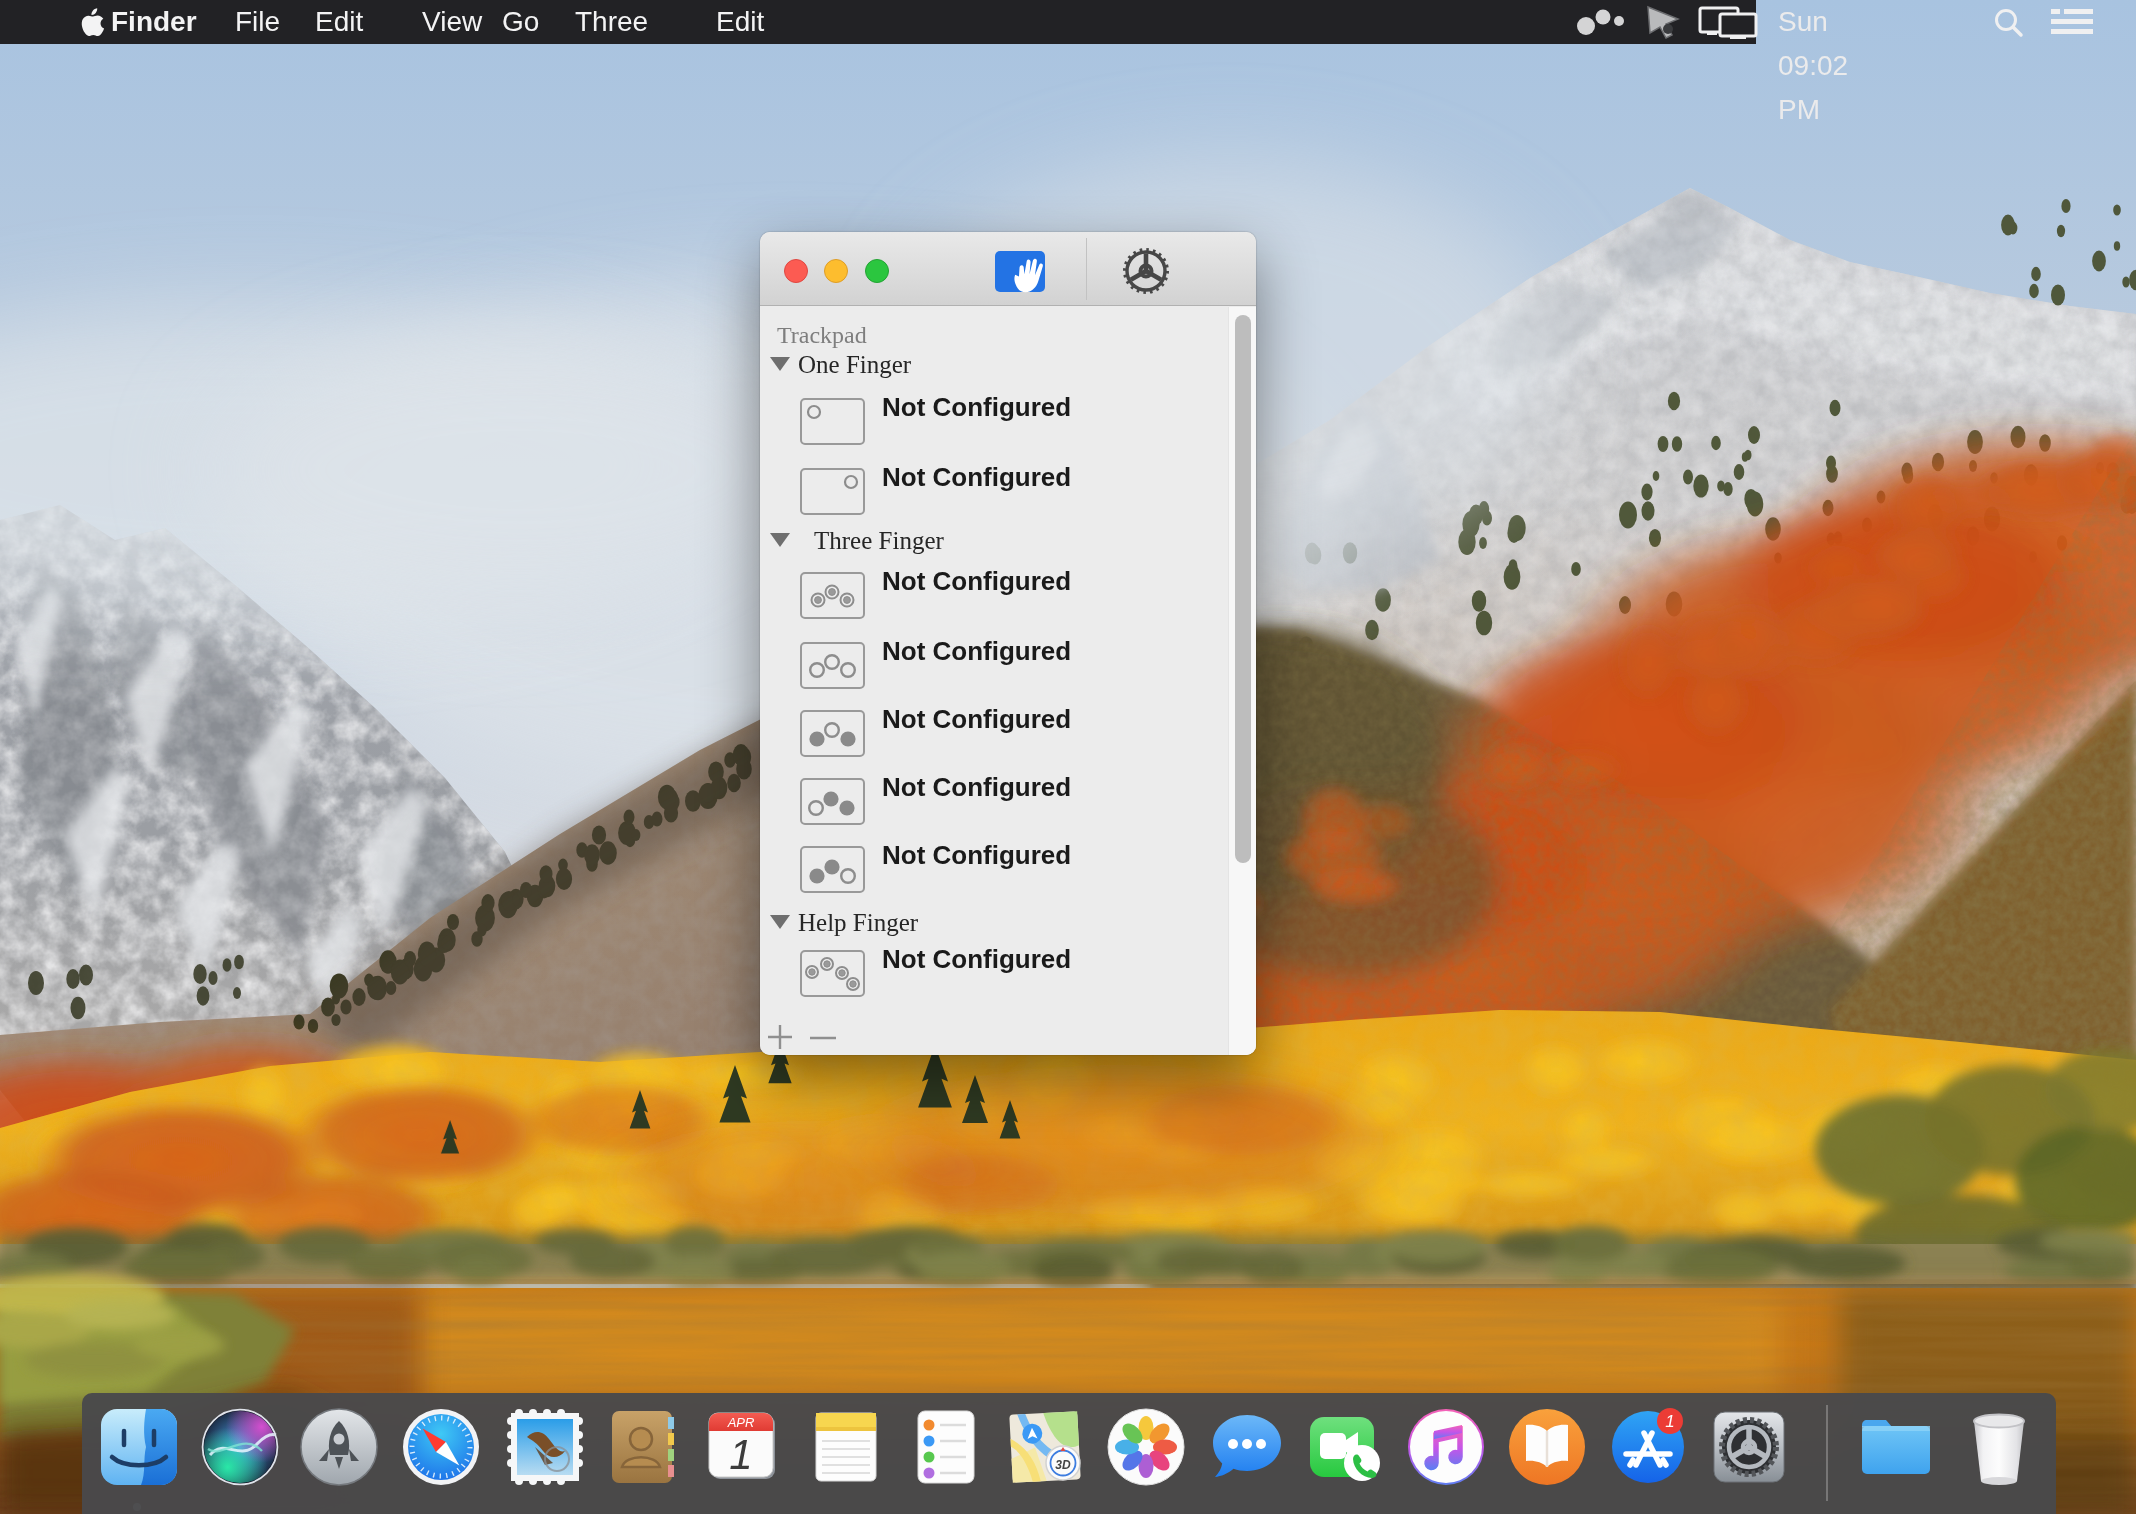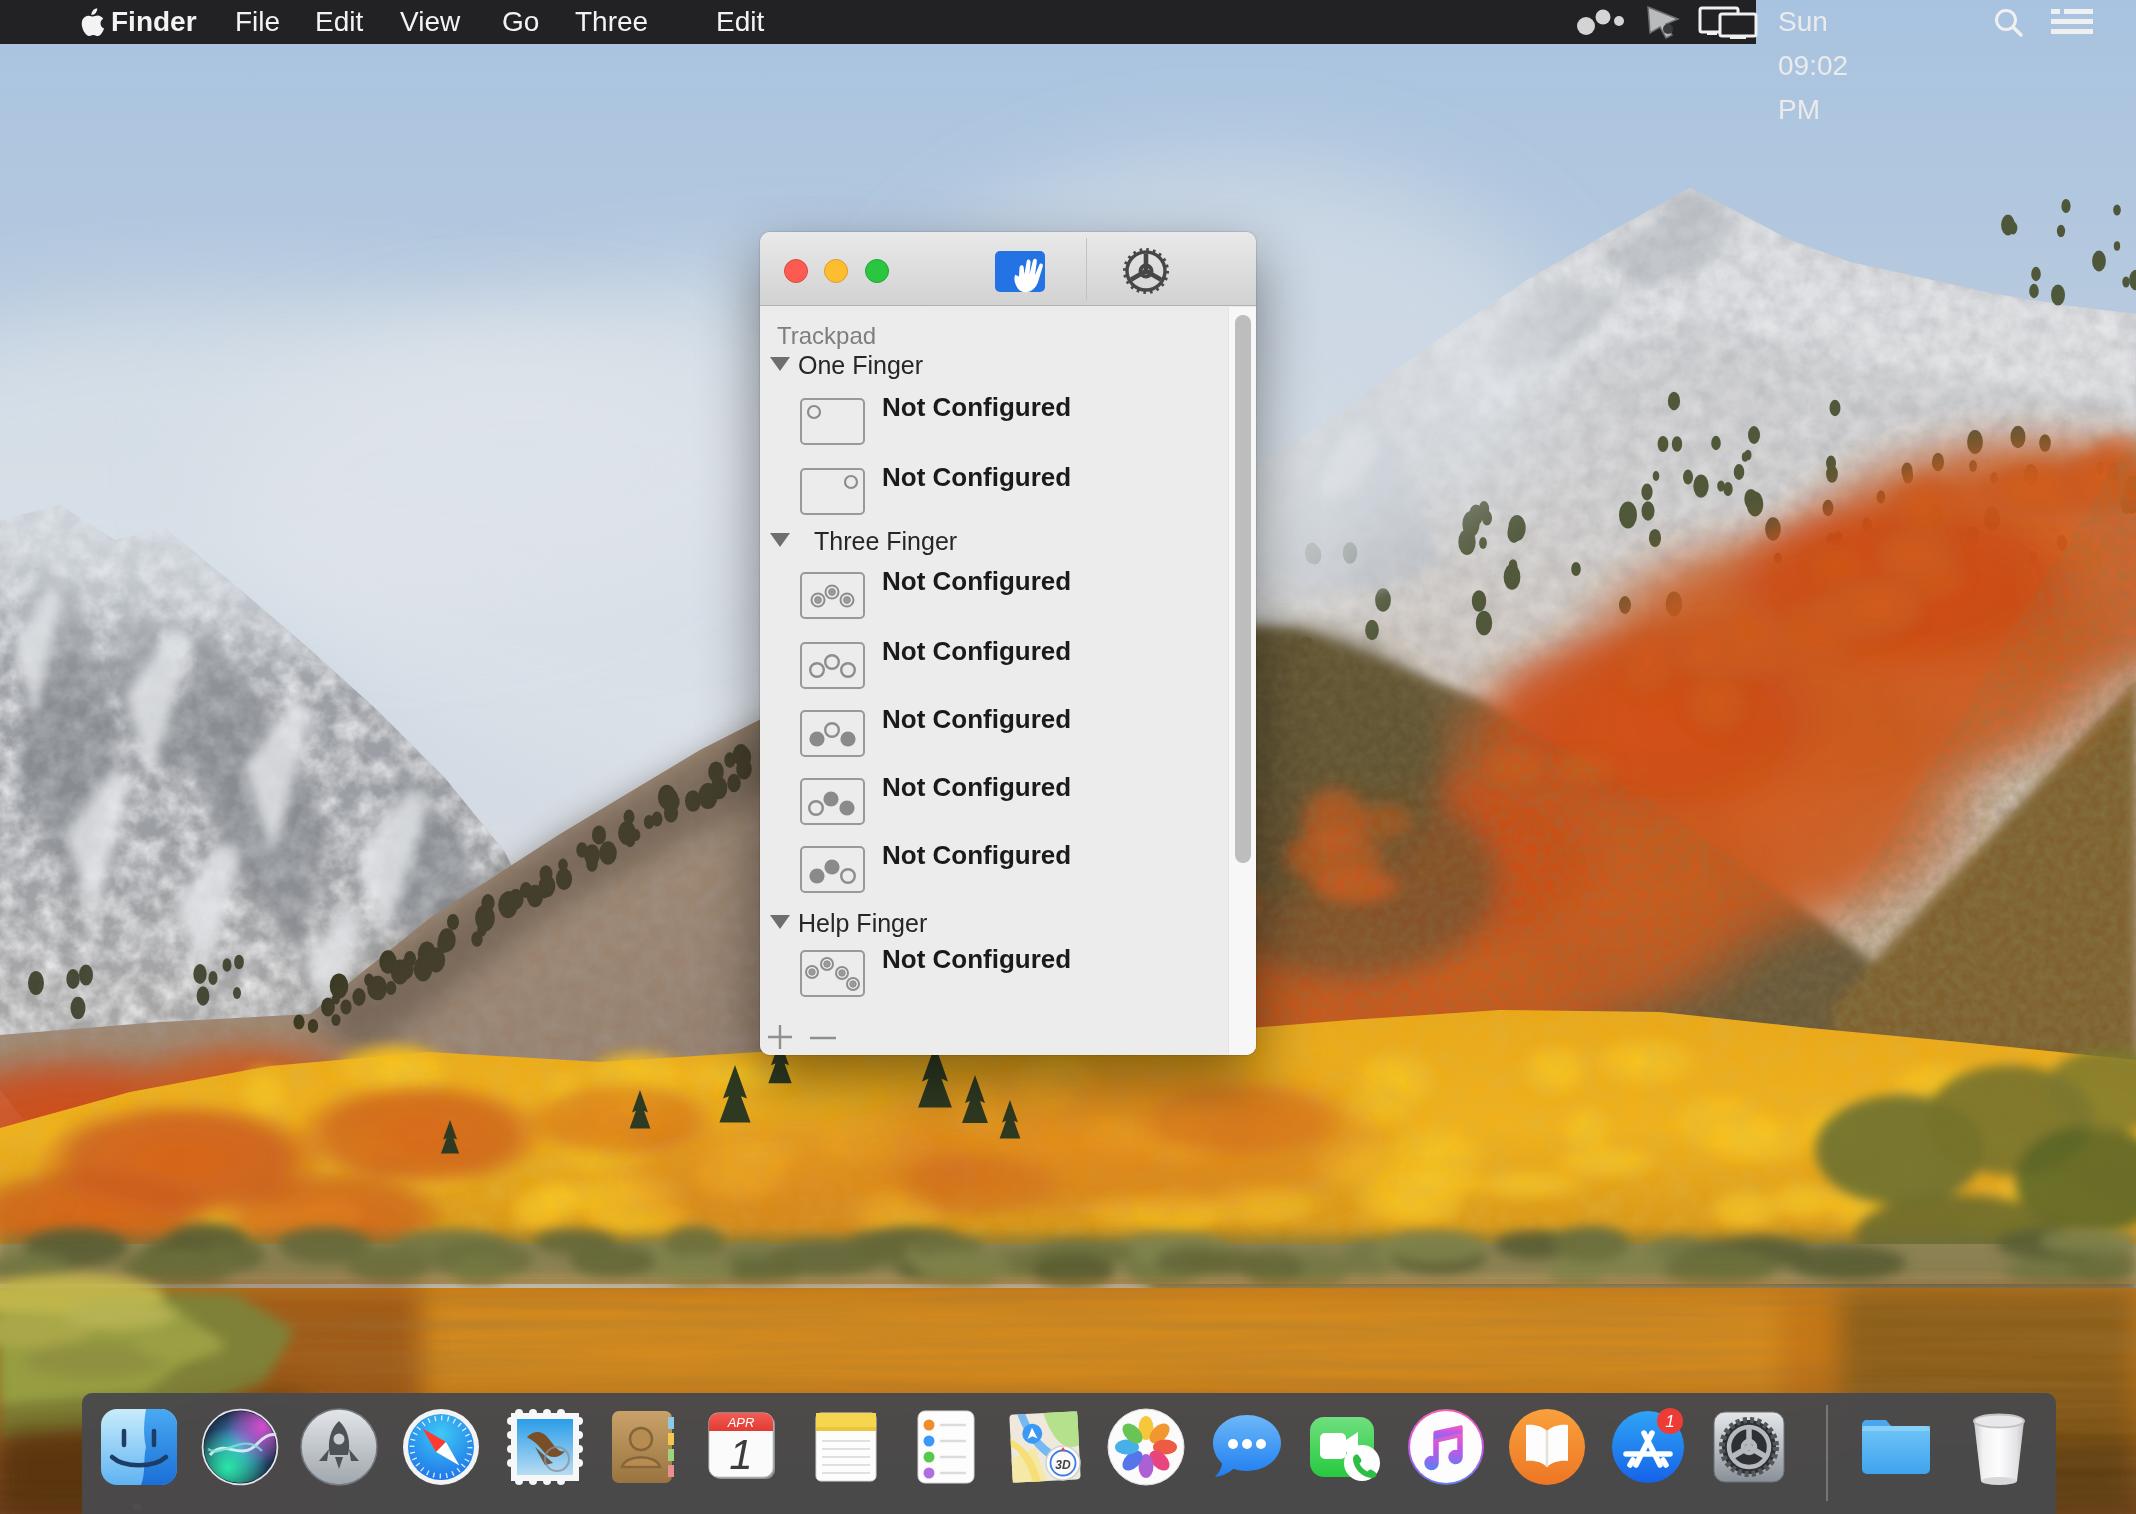--- a/index.html
+++ b/index.html
@@ -20,21 +20,21 @@
               border-radius:10px 10px 0 0;
               background:linear-gradient(#e9e9e9,#d2d2d2);
               border-bottom:1px solid #b1b1b1; }
   .tl { position:absolute; top:27px; width:24px; height:24px; border-radius:50%; }
   #tl-r { left:24px; background:#fc5b52; border:1px solid #df4741; }
   #tl-y { left:64px; background:#fdbd2e; border:1px solid #de9d27; }
   #tl-g { left:105px; background:#2bc63f; border:1px solid #23a334; }
   #tb-div { position:absolute; left:326px; top:6px; width:1px; height:62px; background:#c2c2c2; }
   #winbody { position:absolute; left:0; top:75px; width:496px; height:748px; border-radius:0 0 10px 10px;
              background:#ececec; overflow:hidden; }
-  .wtxt { position:absolute; color:#262626; font-size:25px; }
+  .wtxt { position:absolute; color:#262626; font-size:25px;font-family:Liberation Serif, serif; }
   .gray { color:#7e7e7e; }
   .ncfg { position:absolute; left:122px; font-weight:bold; color:#1a1a1a; font-size:26px; }
   .tri { position:absolute; width:0; height:0; border-left:10px solid transparent; border-right:10px solid transparent; border-top:14px solid #6e6e6e; }
   .tbox { position:absolute; left:40px; width:65px; height:47px; border:2px solid #999; border-radius:5px; background:#ececec; }
   #scrolltrack { position:absolute; right:0; top:75px; width:28px; height:748px; background:#f7f7f7; border-left:1px solid #e4e4e4; border-radius:0 0 10px 0; }
   #scrollthumb { position:absolute; right:5px; top:83px; width:16px; height:548px; background:#bdbdbd; border-radius:8px; }
 
   
   #dock { position:absolute; left:82px; top:1393px; width:1974px; height:121px; z-index:40;
           background:rgba(73,73,75,0.97); border-radius:10px 10px 0 0;font-style:italic; }
@@ -648,21 +648,21 @@
 <path d="M 0,1432 L 150,1422 L 285,1392 L 345,1424 L 345,1514 L 0,1514 Z" fill="#54300f" opacity="0.75" filter="url(#blurM)"></path>
     </svg>
   <div id="menubar">
     <svg style="position:absolute;left:76px;top:7px" width="32" height="32" viewBox="0 0 32 32">
       <path fill="#f3f3f4" d="M21.5 8.6c-1.6.1-3.4 1-4.5 1-1.2 0-2.9-1-4.5-.9-2.3 0-4.4 1.3-5.6 3.4-2.4 4.1-.6 10.2 1.7 13.5 1.1 1.6 2.5 3.5 4.3 3.4 1.7-.1 2.4-1.1 4.4-1.1s2.7 1.1 4.5 1.1c1.9 0 3.1-1.7 4.2-3.3.9-1.2 1.6-2.6 2.1-4.1-4.2-1.6-4.9-7.5-.8-9.8-1.3-1.9-3.4-3.1-5.8-3.2z"></path>
       <path fill="#f3f3f4" d="M19.7 5.9c1-1.2 1.7-2.9 1.5-4.6-1.5.1-3.2 1-4.2 2.2-.9 1-1.8 2.8-1.5 4.4 1.6.1 3.2-.8 4.2-2z"></path>
     </svg>
     <span class="mitem bold" style="left:111px">Finder</span>
     <span class="mitem" style="left:235px">File</span>
     <span class="mitem" style="left:315px">Edit</span>
-    <span class="mitem" style="left:400px">View</span>
+    <span class="mitem" style="left:422px">View</span>
     <span class="mitem" style="left:502px">Go</span>
     <span class="mitem" style="left:575px">Three</span>
     <span class="mitem" style="left:716px">Edit</span>
     <svg style="position:absolute;left:1570px;top:6px" width="60" height="32" viewBox="0 0 60 32">
       <circle cx="16" cy="20" r="9" fill="#d4d4d5"></circle>
       <circle cx="33" cy="11" r="7.5" fill="#d4d4d5"></circle>
       <circle cx="49" cy="15" r="5" fill="#d4d4d5"></circle>
     </svg>
     <svg style="position:absolute;left:1642px;top:5px" width="44" height="34" viewBox="0 0 44 34">
       <path d="M6 2 L36 14 L24 19 L30 30 L24 33 L18 22 L8 28 Z" fill="#b9babc" stroke="#6c6d70" stroke-width="1.5"></path>

